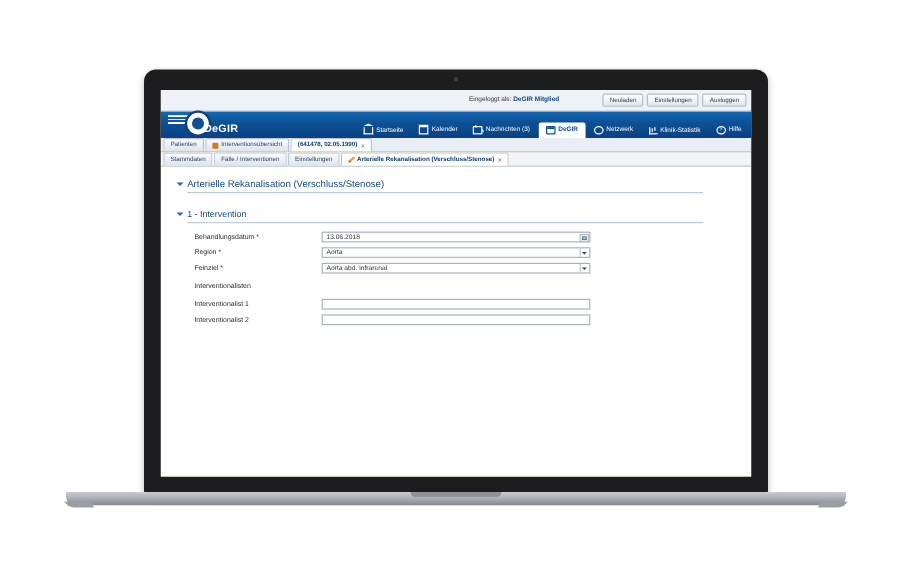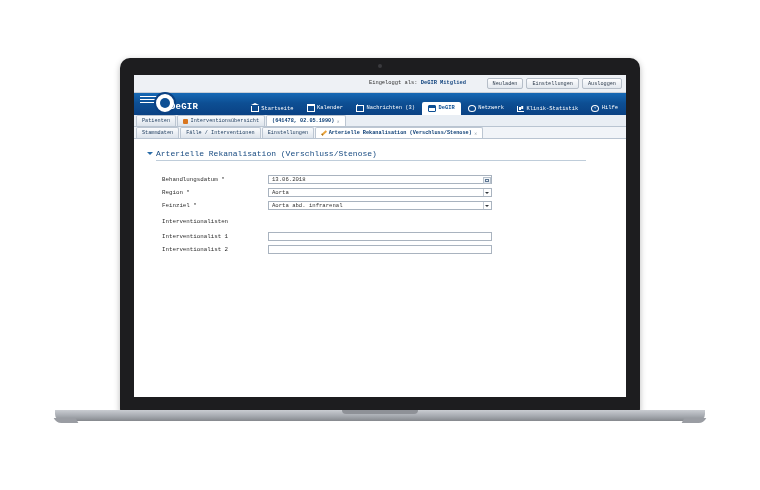--- a/index.html
+++ b/index.html
@@ -67,21 +67,20 @@
   .laptop-foot-r { left: 683px; width: 22px; border-radius: 0 0 8px 0; transform: skewX(-28deg); }
 
   
   .app {
     position: absolute;
     left: 0; top: 0;
     width: 492px; height: 322px;
     font-size: 6px;
     color: #222;
     background: #fde047;
-    font-family: Liberation Mono, monospace;
   }
 
   .topbar {
     position: relative;
     height: 17px;
     background: #eef1f5;
     border-bottom: 1px solid #c8cfd8;
   }
   .login-info {
     position: absolute;
@@ -464,20 +463,24 @@
 
           <div class="block">
             <div class="section-title title-main">
               <span class="caret"></span>
               <span class="txt">Arterielle Rekanalisation (Verschluss/Stenose)</span>
             </div>
           </div>
 
 
           <div class="block">
+            <div class="section-title title-sub">
+              <span class="caret"></span>
+              <span class="txt">1 - Intervention</span>
+            </div>
 
             <div class="form-row">
               <div class="form-label">Behandlungsdatum *</div>
               <div class="field date">
                 <span>13.06.2018</span>
                 <span class="cal-btn"></span>
               </div>
             </div>
 
             <div class="form-row">

